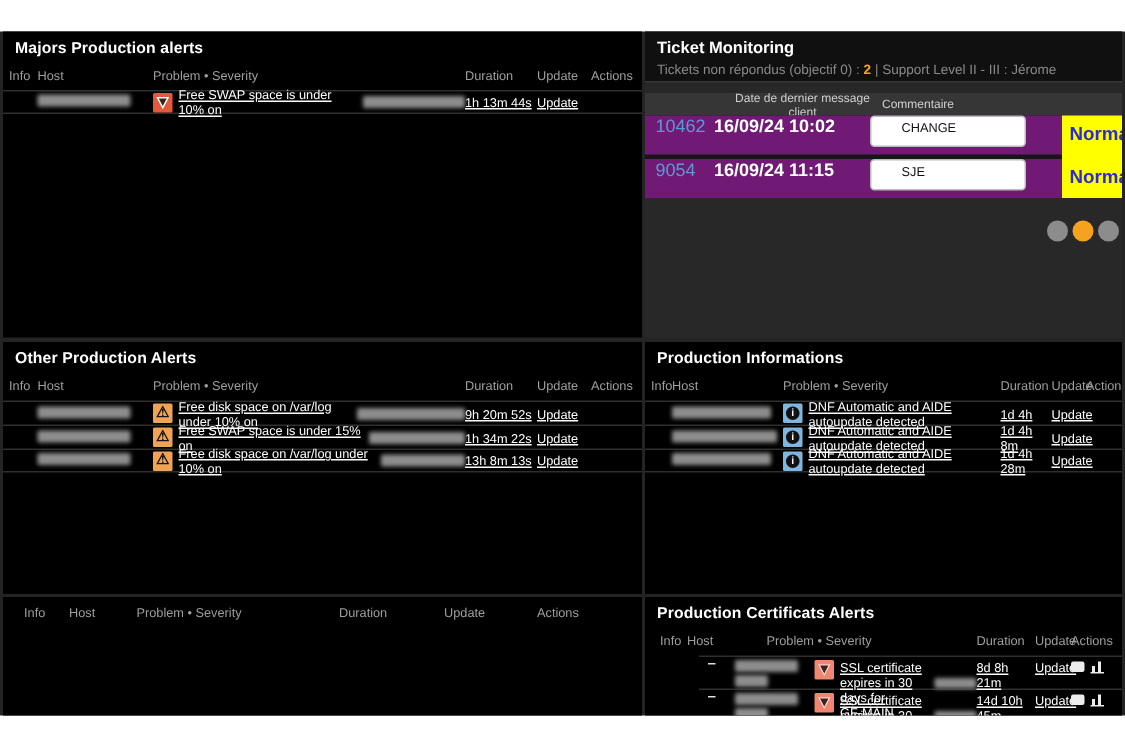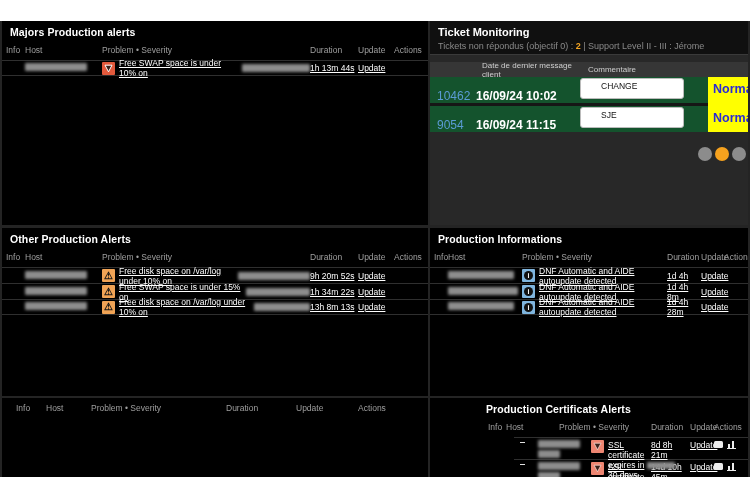--- a/index.html
+++ b/index.html
@@ -10,21 +10,21 @@
     position:relative; overflow:hidden;
     -webkit-font-smoothing:antialiased;
   }
   .board { position:absolute; left:0; top:21px; width:750px; height:456px; background:#242424; }
   .panel { position:absolute; background:#000; overflow:hidden; }
   #p-majors { left:2px; top:0;     width:426px; height:204px; }
   #p-ticket { left:430px; top:0;   width:318px; height:204px; background:#282828; }
   #p-other  { left:2px; top:207px; width:426px; height:168px; }
   #p-infos  { left:430px; top:207px; width:318px; height:168px; }
   #p-ceo    { left:2px; top:377px; width:426px; height:79px; }
-  #p-certs  { left:430px; top:377px; width:318px; height:79px;padding-left:48px; }
+  #p-certs  { left:430px; top:377px; width:318px; height:79px; }
 
   .p-title { color:#fff; font-weight:bold; font-size:10.5px; padding:5px 8px 3px; letter-spacing:.1px; }
 
   
   .thead { display:flex; color:#9f9f9f; font-size:8.5px; padding:4px 4px 5px; }
   .alert-row { display:flex; align-items:center; height:16px; border-top:1px solid #2f2f2f;
                font-size:8.5px; color:#fff; padding:0 4px; }
   .alert-row:last-of-type { border-bottom:1px solid #2f2f2f; }
   .u { text-decoration:underline; text-underline-offset:1px; }
   .upd-link { color:#fff; text-decoration:underline; cursor:pointer; }
@@ -62,23 +62,23 @@
   
   .blur { display:inline-block; background:#8d8d8d; height:8px; border-radius:1px; filter:blur(1.4px); flex:0 0 auto; }
 
   
   .ticket-head { background:#101010; padding:5px 8px 3px; border-bottom:1px solid #3a3a3a; }
   .ticket-title { font-size:11px; font-weight:bold; color:#fff; margin-bottom:3px; }
   .ticket-sub { font-size:9px; color:#8a8a8a; white-space:nowrap; }
   .ticket-sub .count { color:#f5a623; font-weight:bold; }
   .ticket-thead { display:flex; margin-top:7px; background:#363636; height:15px; align-items:center;
                   font-size:8px; color:#cfcfcf; padding-left:8px; }
-  .th-id{width:44px;margin-top:32px;} .th-date{width:106px;} .th-comment{width:127px;} .th-pri{flex:1;margin-top:23px;}
+  .th-id{width:44px;margin-top:32px;} .th-date{width:106px;text-align:center;} .th-comment{width:127px;} .th-pri{flex:1;margin-top:23px;}
   .ticket-rows { position:relative; height:55px; background:#161616; }
-  .t-row { position:absolute; left:0; width:100%; height:26px; background:#14532d; display:flex; align-items:flex-end; }
+  .t-row { position:absolute; left:0; width:100%; height:26px; background:#701a75; display:flex; align-items:flex-start; }
   .t-row.r1{top:0;} .t-row.r2{top:29px;}
   .t-id { width:46px; padding-left:7px; color:#5b9bd5; font-size:12px; cursor:pointer; }
   .t-date { width:104px; color:#fff; font-weight:bold; font-size:12px; }
   .t-comment { width:120px; }
   .t-comment textarea { width:104px; height:21px; font-size:8.5px; font-family:"Liberation Sans",sans-serif;
                         border:1px solid #bbb; border-radius:3px; resize:none; padding:2px 20px; color:#111;
                         background:#fff; outline:none; }
   .pri-overlay { position:absolute; top:0; right:0; width:40px; height:55px; background:#ffff00; z-index:2; }
   .normal { position:absolute; left:5px; font-weight:bold; font-size:12.5px; color:#2b2bd6; }
   .normal.n1{top:5px;} .normal.n2{top:34px;}

